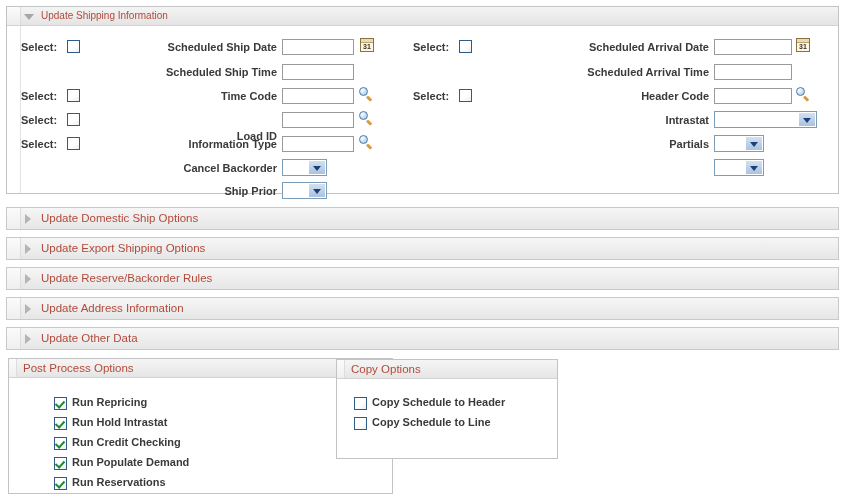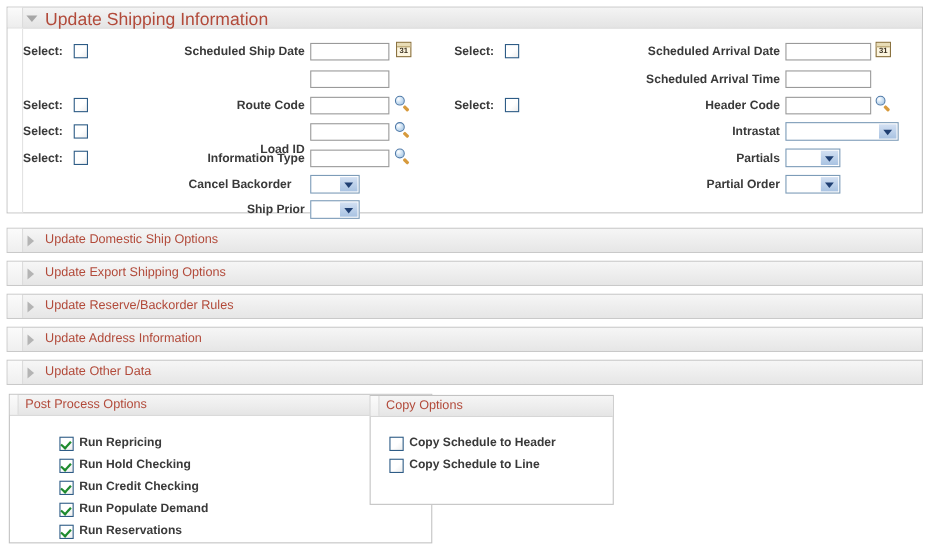--- a/index.html
+++ b/index.html
@@ -45,21 +45,21 @@
     left: 0; top: 0; bottom: 0;
     width: 14px;
     background: linear-gradient(to bottom, #fbfbfb, #ededed);
     border-right: 1px solid #dcdcdc;
     box-sizing: border-box;
   }
   .group-title {
     position: absolute;
     left: 34px;
     top: 3px;
-    font-size: 16px;
+    font-size: 10px;
     color: #b24a3a;
     font-family: "Liberation Sans", sans-serif;
     white-space: nowrap;
   }
   .tri-down {
     position: absolute;
     left: 17px;
     top: 7px;
     width: 0; height: 0;
     border-left: 5px solid transparent;
@@ -312,25 +312,26 @@
 
       <div class="lbl" style="left:14px; top:15px;">Select:</div>
       <div class="chk" style="left:60px; top:14px;"></div>
       <div class="lbl lbl-right" style="left:100px; top:15px; width:170px;">Scheduled Ship Date</div>
       <div class="txtbox" style="left:275px; top:13px; width:72px;"></div>
       <div class="cal" style="left:353px; top:12px;">
         <div class="top"></div>
         <div class="num">31</div>
       </div>
 
+      <div class="lbl lbl-right" style="left:100px; top:40px; width:170px;">Scheduled Ship Time</div>
       <div class="txtbox" style="left:275px; top:38px; width:72px;"></div>
 
       <div class="lbl" style="left:14px; top:64px;">Select:</div>
       <div class="chk" style="left:60px; top:63px;"></div>
-      <div class="lbl lbl-right" style="left:100px; top:64px; width:170px;">Route Code</div>
+      <div class="lbl lbl-right" style="left:100px; top:64px; width:170px;">Time Code</div>
       <div class="txtbox" style="left:275px; top:62px; width:72px;"></div>
       <div class="mag" style="left:352px; top:61px;">
         <div class="handle"></div>
         <div class="glass"></div>
       </div>
 
       <div class="lbl" style="left:14px; top:88px;">Select:</div>
       <div class="chk" style="left:60px; top:87px;"></div>
       <div class="lbl lbl-right" style="left:100px; top:104px; width:170px;">Load ID</div>
       <div class="txtbox" style="left:275px; top:86px; width:72px;"></div>
@@ -341,21 +342,21 @@
 
       <div class="lbl" style="left:14px; top:112px;">Select:</div>
       <div class="chk" style="left:60px; top:111px;"></div>
       <div class="lbl lbl-right" style="left:100px; top:112px; width:170px;">Information Type</div>
       <div class="txtbox" style="left:275px; top:110px; width:72px;"></div>
       <div class="mag" style="left:352px; top:109px;">
         <div class="handle"></div>
         <div class="glass"></div>
       </div>
 
-      <div class="lbl lbl-right" style="left:88px; top:136px; width:170px;">Cancel Backorder</div>
+      <div class="lbl lbl-right" style="left:100px; top:136px; width:170px;">Cancel Backorder</div>
       <div class="ddl" style="left:275px; top:133px; width:45px;">
         <div class="btn"></div>
       </div>
 
       <div class="lbl lbl-right" style="left:100px; top:159px; width:170px;">Ship Prior</div>
       <div class="ddl" style="left:275px; top:156px; width:45px;">
         <div class="btn"></div>
       </div>
 
       <div class="lbl" style="left:406px; top:15px;">Select:</div>
@@ -382,21 +383,20 @@
       <div class="lbl lbl-right" style="left:500px; top:88px; width:202px;">Intrastat</div>
       <div class="ddl" style="left:707px; top:85px; width:103px;">
         <div class="btn"></div>
       </div>
 
       <div class="lbl lbl-right" style="left:500px; top:112px; width:202px;">Partials</div>
       <div class="ddl" style="left:707px; top:109px; width:50px;">
         <div class="btn"></div>
       </div>
 
-      <div class="lbl lbl-right" style="left:500px; top:136px; width:202px;">Partial Order</div>
       <div class="ddl" style="left:707px; top:133px; width:50px;">
         <div class="btn"></div>
       </div>
 
     </div>
   </div>
 
   <div class="section-bar" style="top:207px;">
     <div class="rail"></div>
     <div class="tri-right"></div>
@@ -432,21 +432,21 @@
       <div class="rail"></div>
       <div class="ptitle">Post Process Options</div>
     </div>
     <div class="panel-body">
       <div class="opt-row" style="left:45px; top:18px;">
         <div class="chk checked opt-box"></div>
         <div class="opt-label">Run Repricing</div>
       </div>
       <div class="opt-row" style="left:45px; top:38px;">
         <div class="chk checked opt-box"></div>
-        <div class="opt-label">Run Hold Checking</div>
+        <div class="opt-label">Run Hold Intrastat</div>
       </div>
       <div class="opt-row" style="left:45px; top:58px;">
         <div class="chk checked opt-box"></div>
         <div class="opt-label">Run Credit Checking</div>
       </div>
       <div class="opt-row" style="left:45px; top:78px;">
         <div class="chk checked opt-box"></div>
         <div class="opt-label">Run Populate Demand</div>
       </div>
       <div class="opt-row" style="left:45px; top:98px;">

